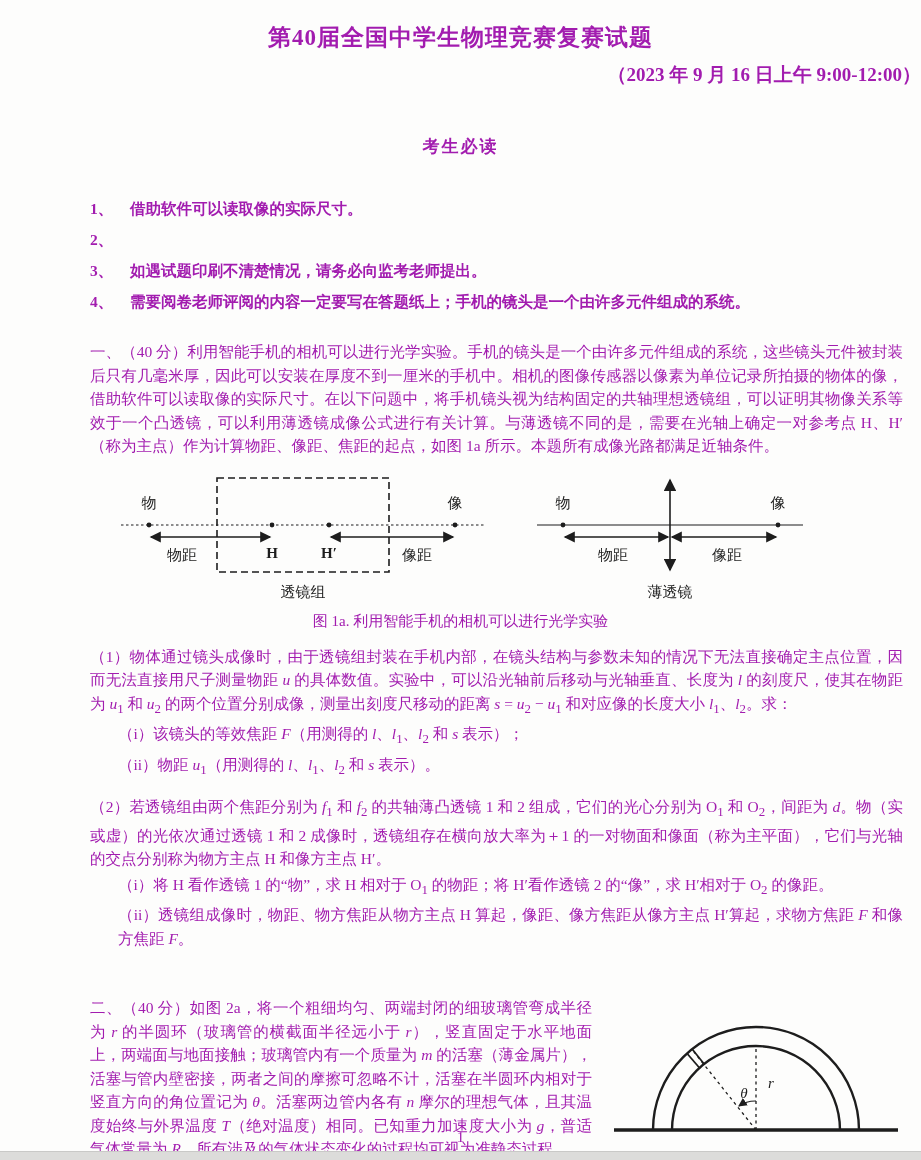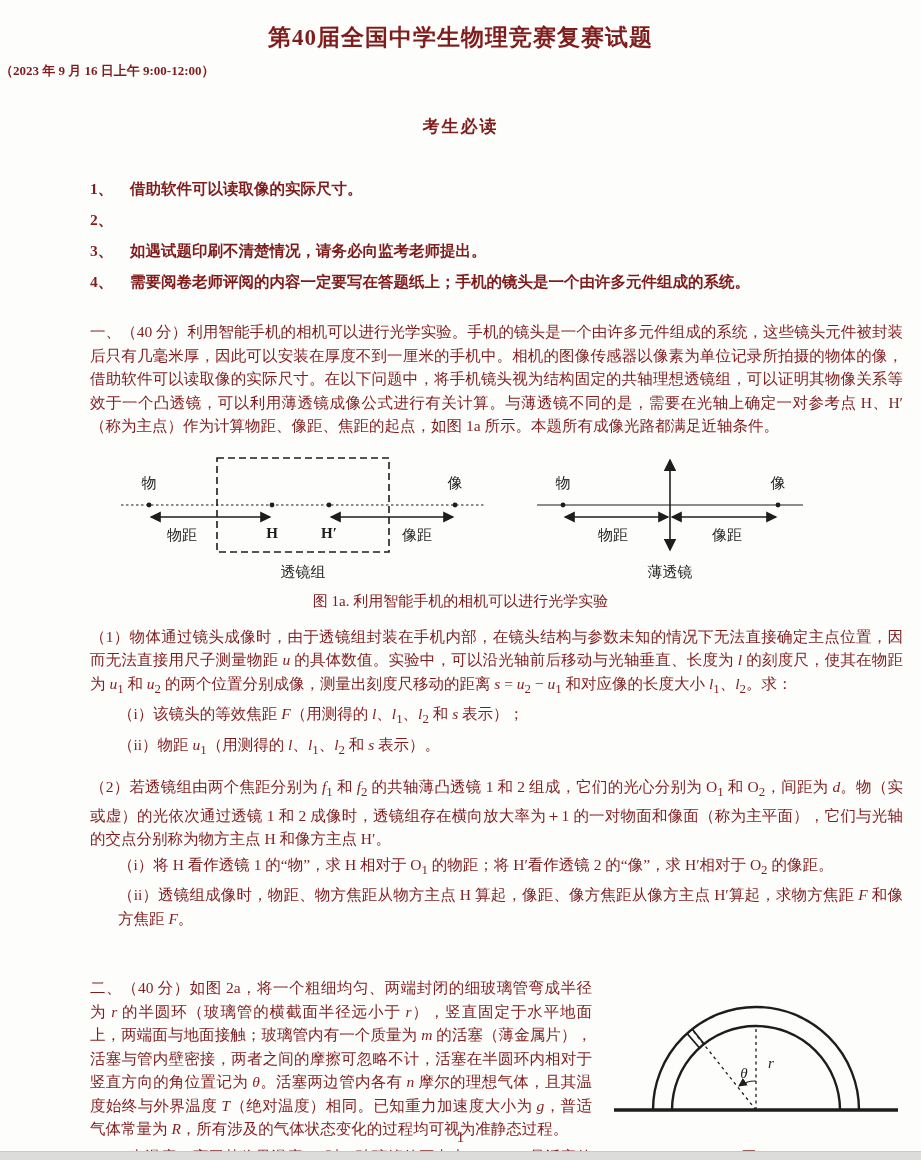--- a/index.html
+++ b/index.html
@@ -1,39 +1,39 @@
 <!DOCTYPE html>
 <html><head>
 <meta charset="utf-8">
 <style>
   html,body{margin:0;padding:0;}
   .page{
     position:relative;
     width:921px;height:1160px;
     background:#fdfdfc;
-    color:#7f1d1d;
+    color:#a21caf;
     font-family:"Liberation Serif","DejaVu Serif",serif;
     overflow:hidden;
     box-sizing:border-box;
   }
   .title{
     margin:22px 0 0 0;
     text-align:center;
     font-size:23px;
     font-weight:bold;
     letter-spacing:1px;
   }
   .subtitle{
     margin-top:9px;
-    text-align:left;
-    font-size:13px;
+    text-align:right;
+    font-size:19px;
     font-weight:bold;
   }
   .notice-heading{
-    margin-top:35px;
+    margin-top:47px;
     text-align:center;
     font-size:17px;
     font-weight:bold;
     letter-spacing:2px;
   }
   .notices{
     margin:40px 18px 0 90px;
     font-size:15.5px;
     font-weight:bold;
   }

